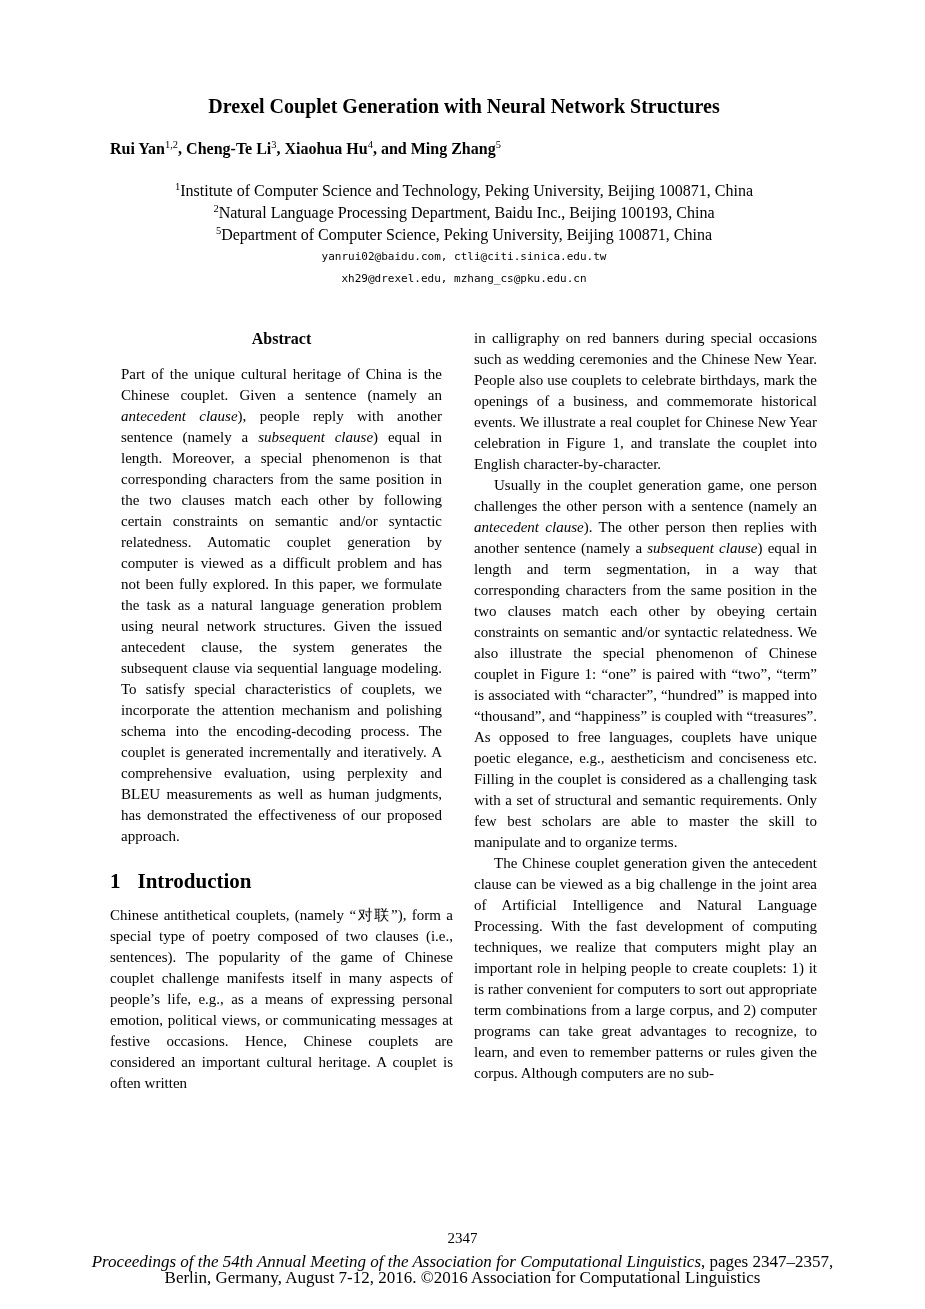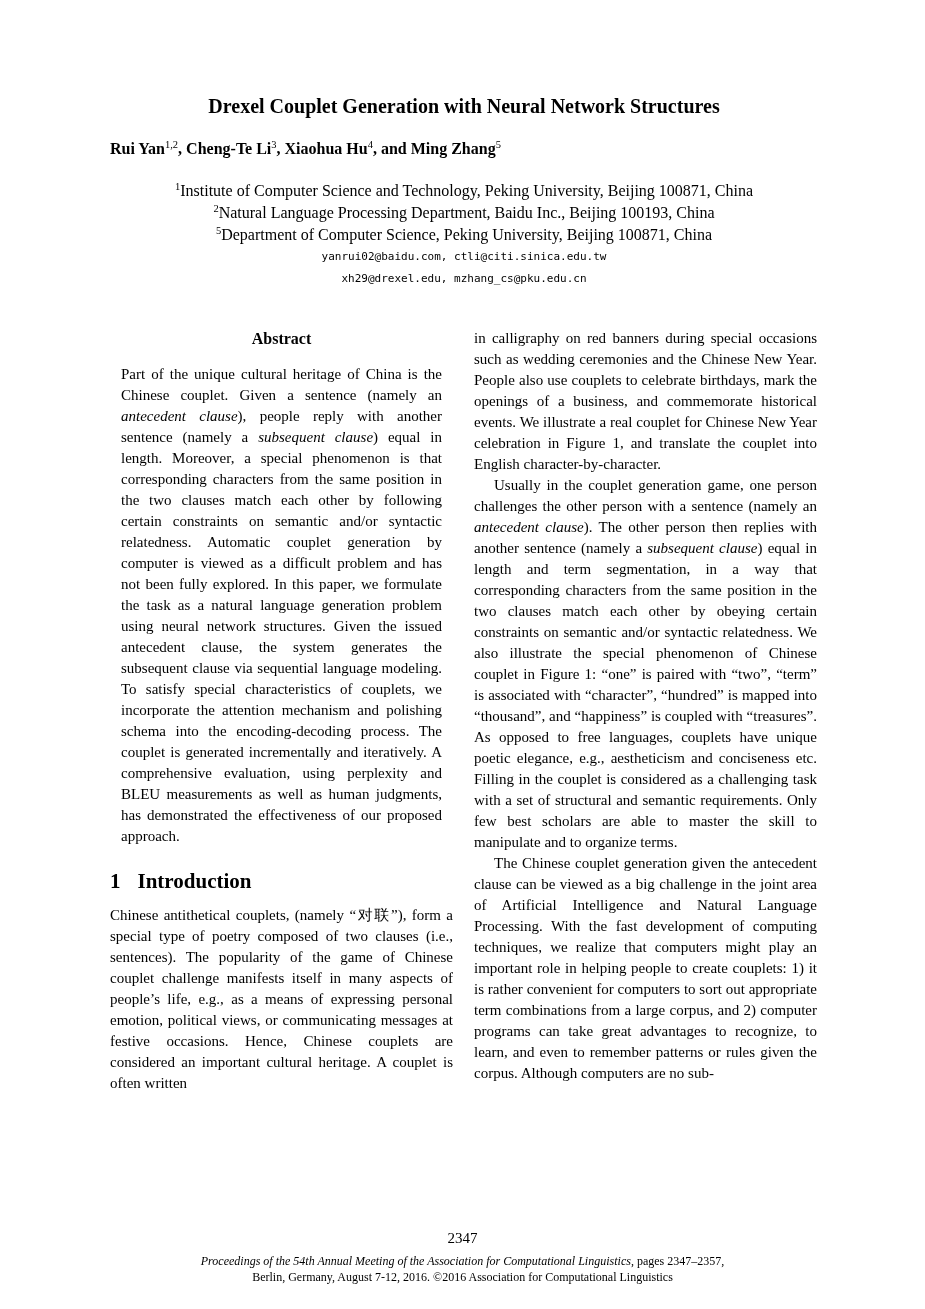--- a/index.html
+++ b/index.html
@@ -86,21 +86,21 @@
     width: 100%;
     text-align: center;
     font-size: 15px;
   }
   .footer {
     position: absolute;
     bottom: 24px;
     left: 0;
     width: 100%;
     text-align: center;
-    font-size: 12px;
+    font-size: 17px;
     line-height: 15.5px;
   }
 </style>
 </head>
 <body>
 
 <div class="page">
   <div class="content">
 
     <h1 class="title">Drexel Couplet Generation with Neural Network Structures</h1>

